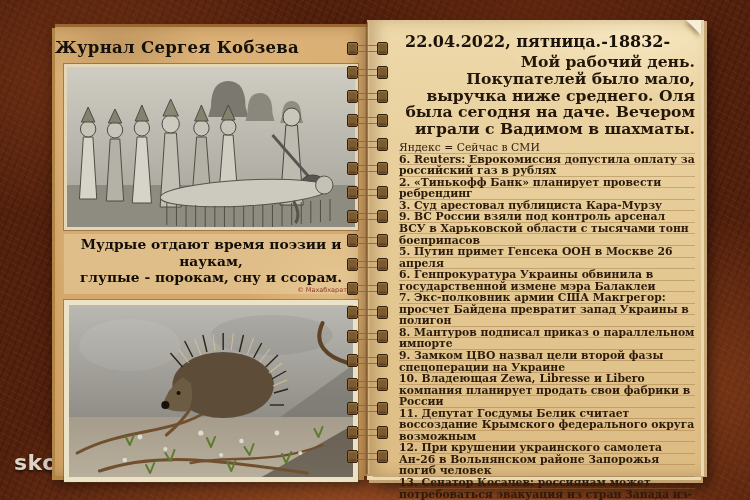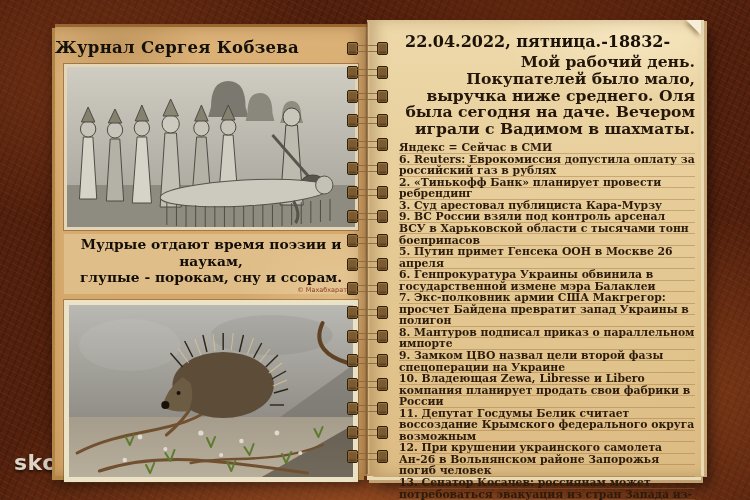--- a/index.html
+++ b/index.html
@@ -68,21 +68,21 @@
     border-left:15px solid transparent;border-top:15px solid #f6eed6;
     filter:drop-shadow(-2px 2px 2px rgba(90,60,25,.5));}
   .rp-inner{position:absolute;left:32px;top:12px;width:296px;}
   .date-row{display:flex;font-weight:bold;font-size:16px;color:#1a1209;
     padding-left:6px;}
   .entry{margin-top:3px;font-weight:bold;font-size:15.6px;
     line-height:1.08;color:#241709;text-align:right;}
   .ruled{margin-top:4px;
     background:repeating-linear-gradient(to bottom, transparent 0 10.55px,
       rgba(151,108,58,.4) 10.55px 11.55px);}
-  .news-header{font-weight:bold;font-size:10.8px;line-height:11.55px;color:#2c1b0b;}
+  .news-header{font-weight:normal;font-size:10.8px;line-height:11.55px;color:#2c1b0b;}
   .news-item{font-weight:bold;font-size:10.8px;line-height:11.55px;color:#2c1b0b;}
 </style>
 </head>
 <body>
 
 <div class="stage">
   <div class="leather"></div>
   <div class="watermark">skobzev</div>
 
   <div class="left-page">

